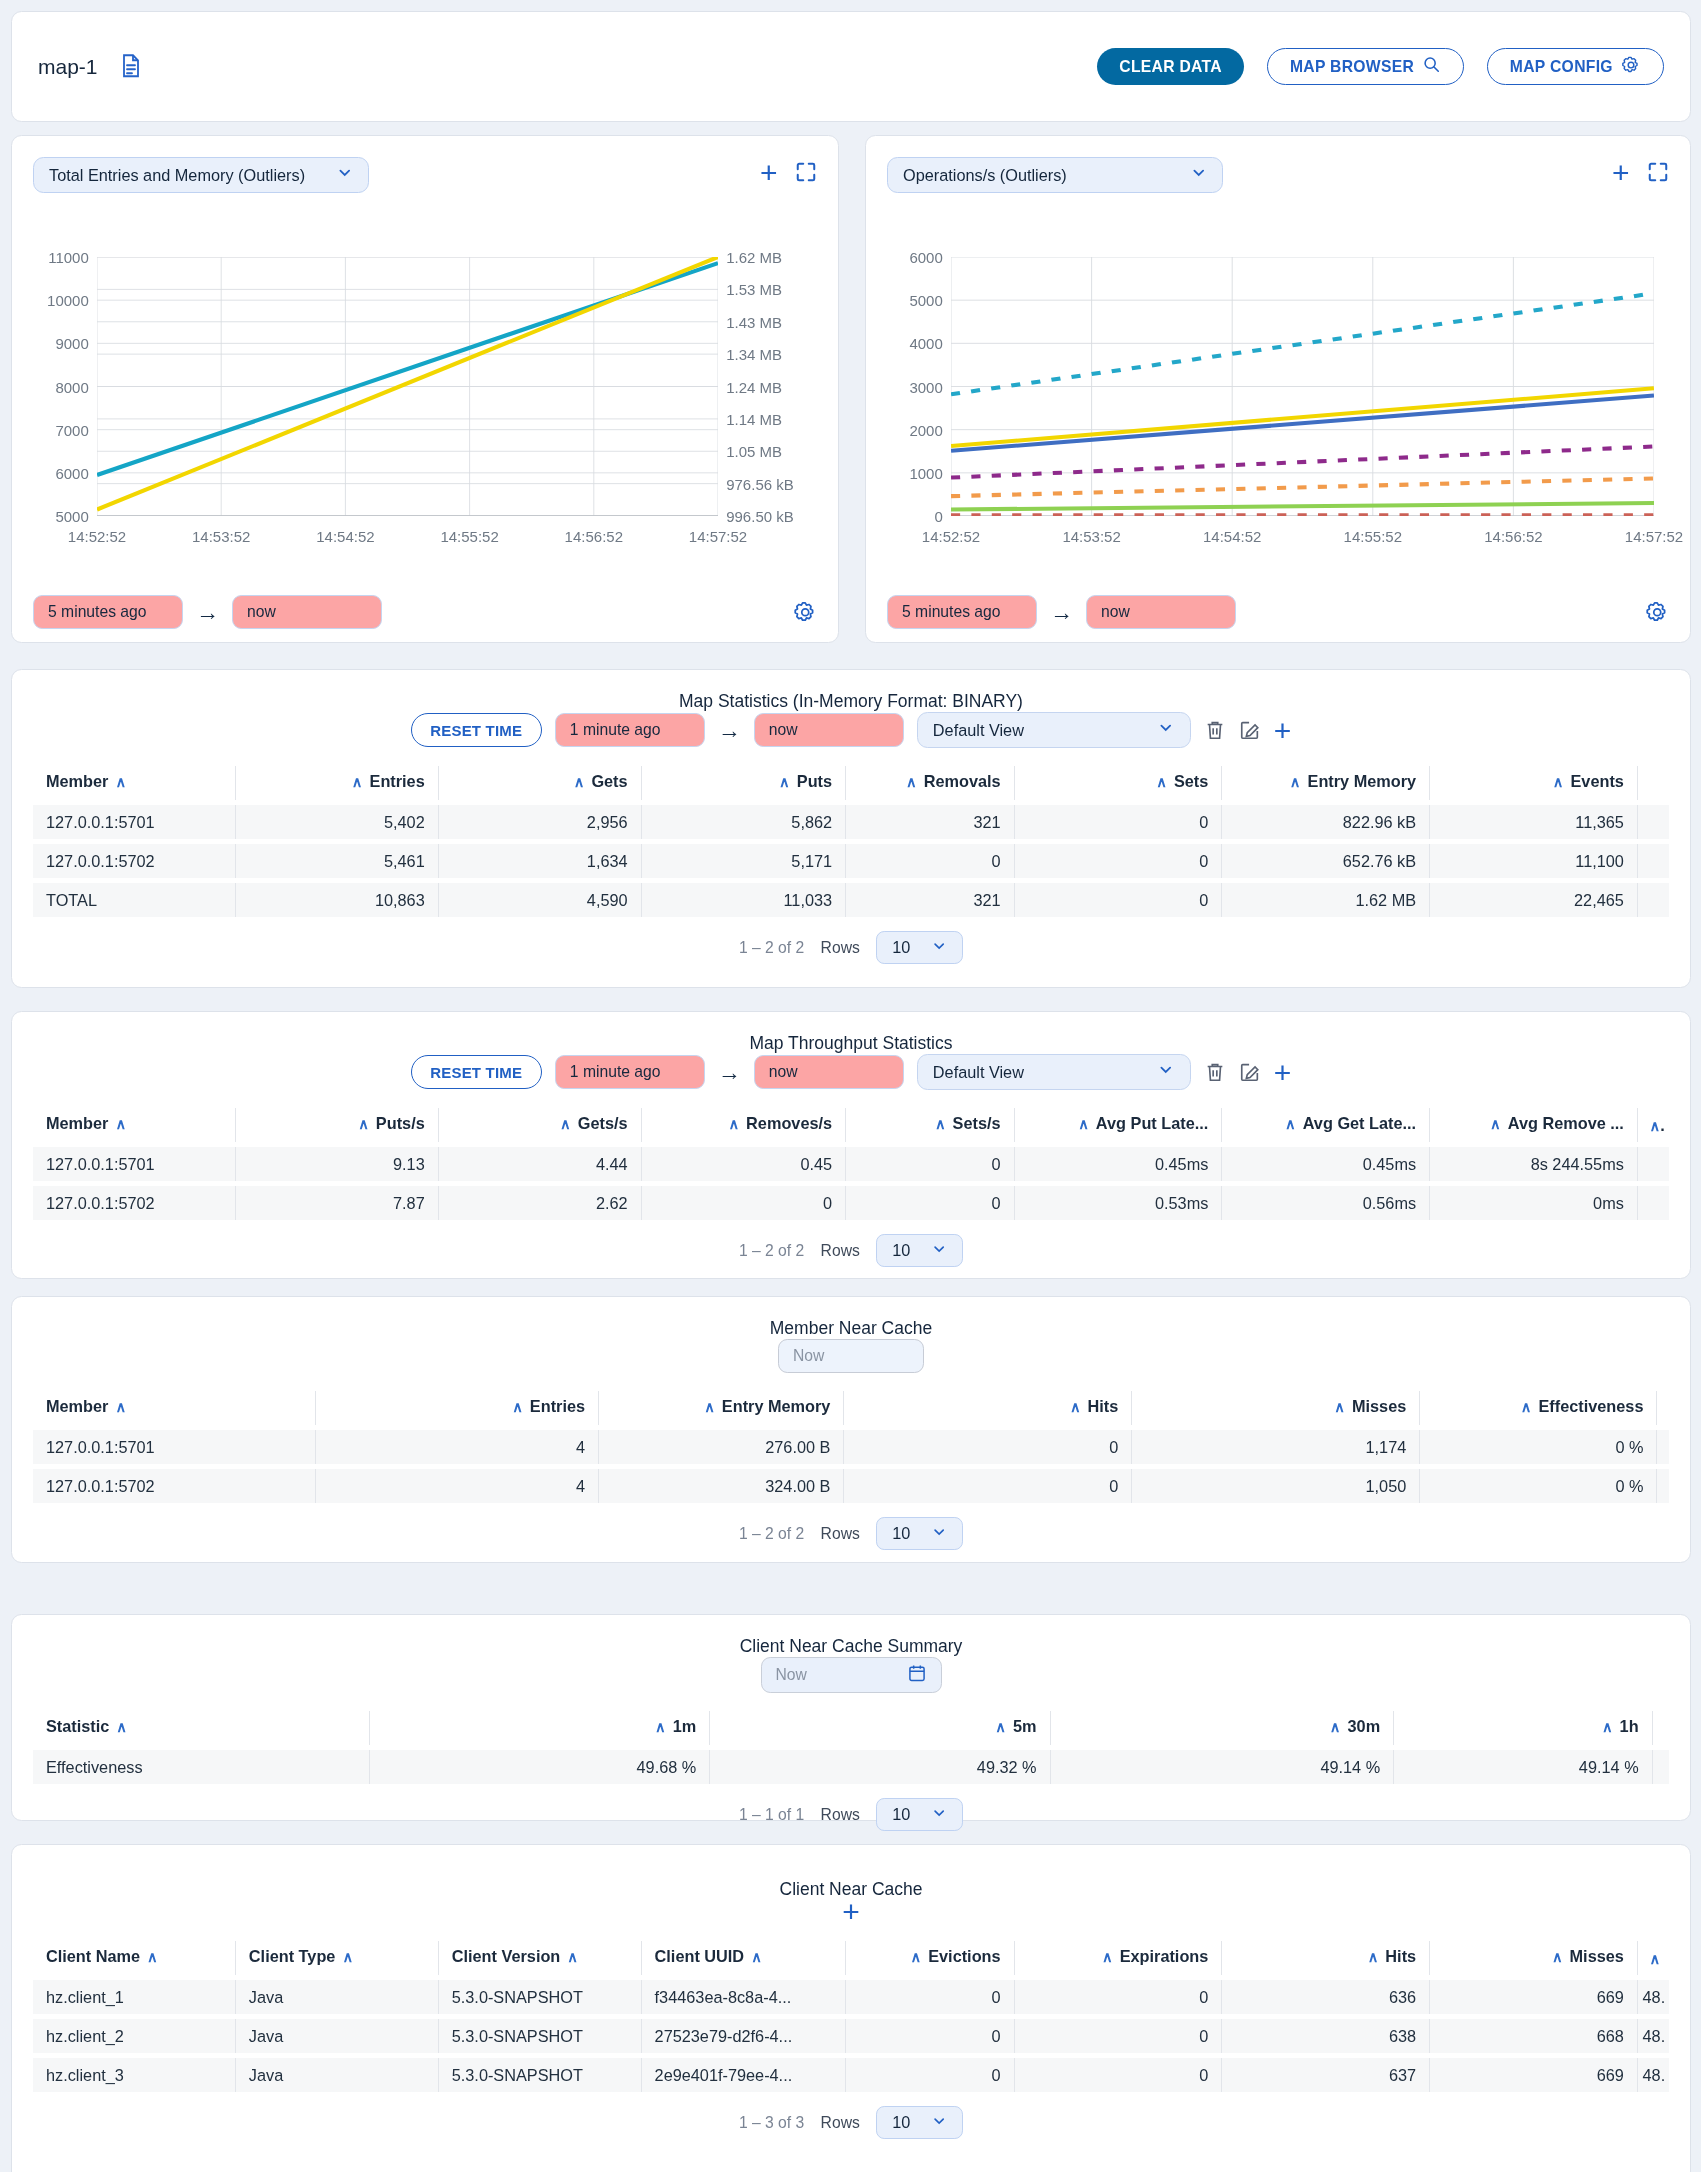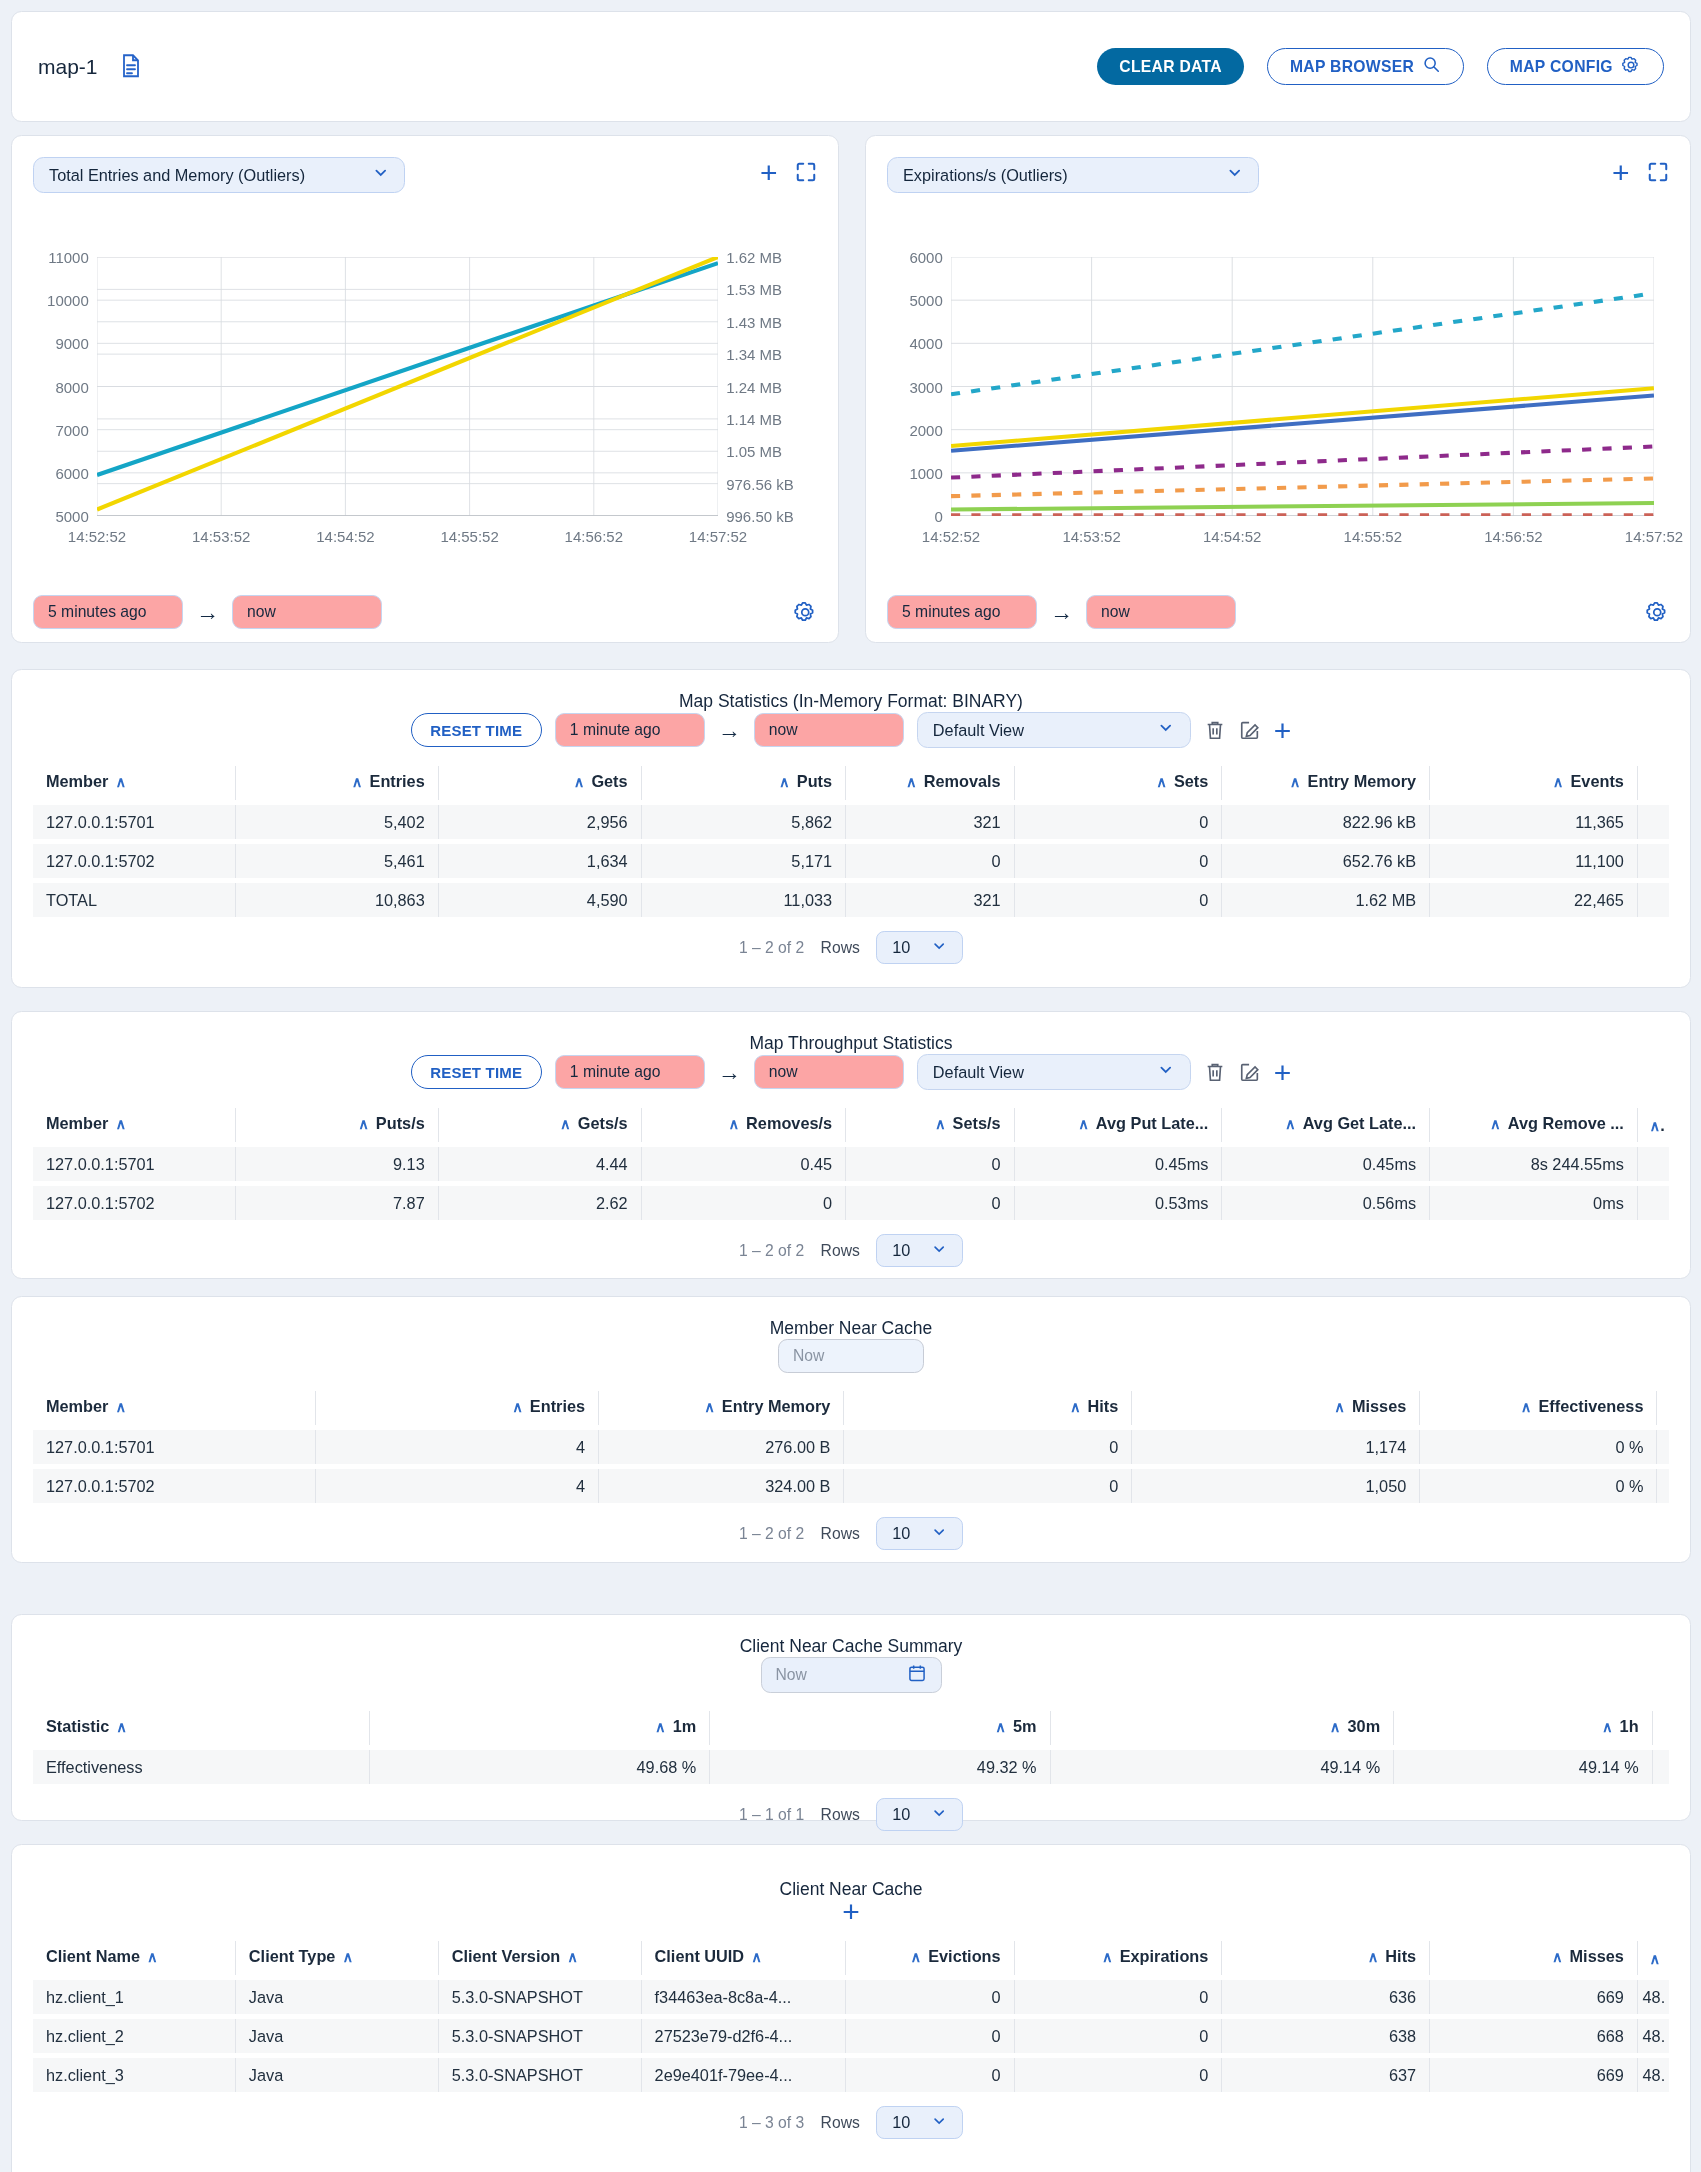--- a/index.html
+++ b/index.html
@@ -14,21 +14,21 @@
   .btn-pink{background:#0369a1;color:#fff;border:none;}
   .btn-outline{background:#fff;color:#2160c4;border:1.7px solid #2160c4;}
   .btn-outline-sm{display:inline-flex;align-items:center;height:34px;border-radius:17px;border:1.7px solid #2160c4;color:#2160c4;background:#fff;font-size:15px;font-weight:700;letter-spacing:0.2px;padding:0 18.6px;box-sizing:border-box;white-space:nowrap;}
 
   
   .chart-panel{top:135px;height:508px;}
   .chart1{width:828px;}
   .chart2{left:865px;width:826px;}
   .chart-top{display:flex;align-items:flex-start;justify-content:space-between;height:38px;}
   .pill-select{background:#e9f0fb;border:1.2px solid #bfd2f2;border-radius:10.5px;height:36px;display:flex;align-items:center;justify-content:space-between;padding:0 15px;font-size:16.3px;color:#14263c;box-sizing:border-box;cursor:pointer;}
-  .chart-select{width:372px;}
+  .chart-select{width:336px;}
   .chart-actions{display:flex;align-items:center;gap:17.5px;margin-top:3.5px;}
   .plus-icon{color:#2160c4;font-size:30px;font-weight:300;line-height:23px;cursor:pointer;}
   .chart-body{display:flex;margin-top:62px;height:259px;}
   .gutter{position:relative;}
   .gutter.gl{width:64px;}
   .gutter.gr1{width:99px;}
   .gutter.gr2{width:15px;}
   .ytick{position:absolute;transform:translateY(-50%);font-size:15px;color:#6f7985;white-space:nowrap;}
   .gl .ytick{right:8.2px;}
   .gr1 .ytick{left:8.2px;}
@@ -194,21 +194,21 @@
             <circle cx="12" cy="12" r="3.4"></circle>
             <path d="M12 2.8l1.2 2.2 2.5-.6 1.9 1.9-.6 2.5 2.2 1.2v2.6l-2.2 1.2.6 2.5-1.9 1.9-2.5-.6-1.2 2.2h-2.6l-1.2-2.2-2.5.6-1.9-1.9.6-2.5-2.2-1.2v-2.6l2.2-1.2-.6-2.5 1.9-1.9 2.5.6 1.2-2.2z" stroke-linejoin="round"></path>
           </svg>
         </span>
     </div>
   </div>
 
   <div class="panel chart-panel chart2">
     <div class="chart-top">
       <div class="pill-select chart-select">
-        <span>Expirations/s (Outliers)</span>
+        <span>Operations/s (Outliers)</span>
         <span><svg width="17.5" height="17.5" viewBox="0 0 24 24" fill="none" stroke="#2160c4" stroke-width="2.4" stroke-linecap="round">
               <path d="M6 9l6 6 6-6"></path>
             </svg></span>
       </div>
       <div class="chart-actions">
         <span class="plus-icon">+</span>
         <span class="icon-btn">
             <svg width="22" height="22" viewBox="0 0 24 24" fill="none" stroke="#2160c4" stroke-width="2.2" stroke-linecap="round">
               <path d="M3 9V4.5A1.5 1.5 0 0 1 4.5 3H9M15 3h4.5A1.5 1.5 0 0 1 21 4.5V9M21 15v4.5a1.5 1.5 0 0 1-1.5 1.5H15M9 21H4.5A1.5 1.5 0 0 1 3 19.5V15"></path>
             </svg>

